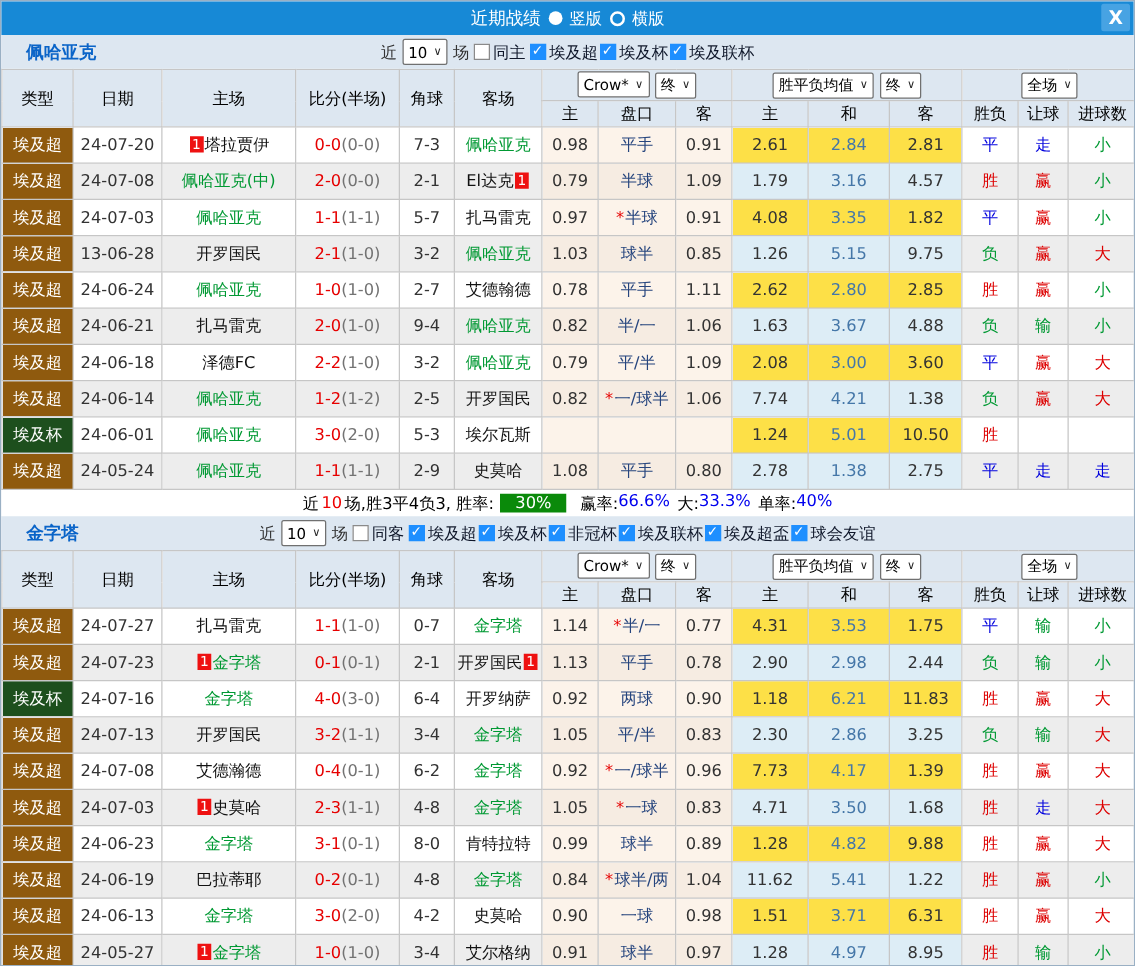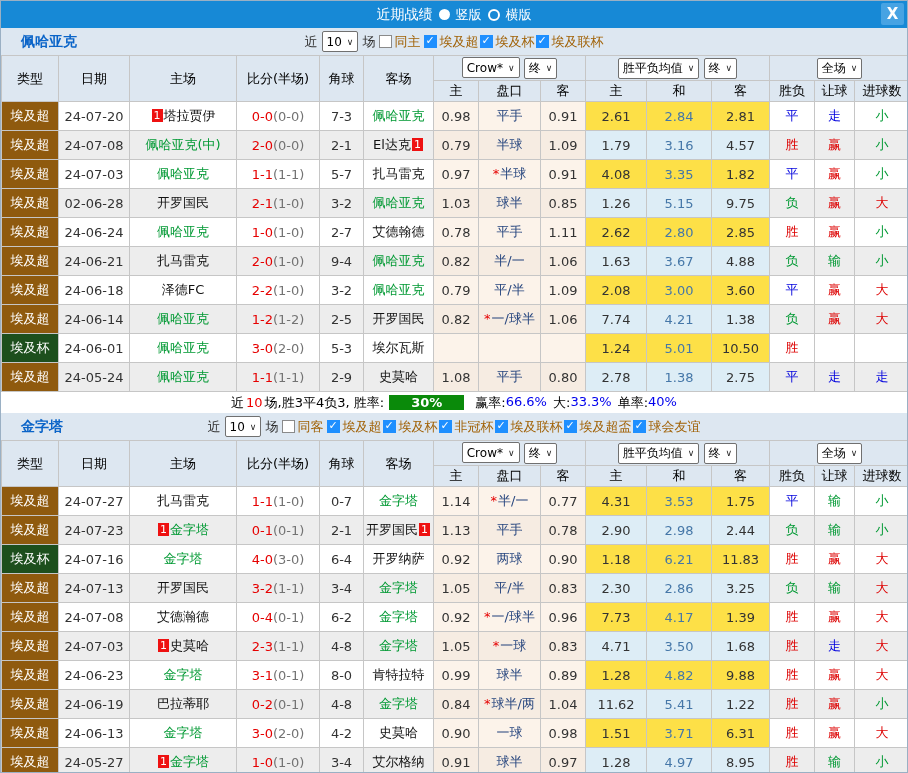--- a/index.html
+++ b/index.html
@@ -23,21 +23,21 @@
   .bar{height:27px;background:#dde7f1;display:flex;align-items:center;position:relative;}
   .team{position:absolute;left:20px;color:#0a64c8;font-weight:bold;font-size:14px;}
   .controls{margin:0 auto;display:flex;align-items:center;gap:4px;white-space:nowrap;}
   .select{display:inline-flex;align-items:center;background:#fff;border:1px solid #707070;
     border-radius:2px;padding:0 4px;height:19px;gap:5px;font-size:12px;color:#000;cursor:pointer;}
   .select .car{font-size:9px;color:#222;}
   .cb{width:13px;height:13px;display:inline-block;box-sizing:border-box;vertical-align:-2px;position:relative;}
   .cb.on{background:#1e8fff;}
   .cb.on::after{content:"✓";position:absolute;left:1px;top:-1px;color:#fff;font-size:11px;font-weight:bold;}
   .cb.off{background:#fff;border:1px solid #8a8a8a;}
-  .cbwrap{display:inline-flex;align-items:center;gap:2px;cursor:pointer;color:#a16207;}
+  .cbwrap{display:inline-flex;align-items:center;gap:2px;cursor:pointer;color:#0f172a;}
   .leagues{display:inline-flex;align-items:center;gap:2px;}
   
   table{width:908px;border-collapse:collapse;table-layout:fixed;}
   th,td{border:1px solid #c6c6c6;text-align:center;padding:0;overflow:hidden;white-space:nowrap;}
   thead th{background:#dde7f1;font-weight:normal;color:#000;font-size:13px;}
   thead .ctrl{height:24px;}
   thead .sub th, thead tr.subrow th{height:20px;}
   tbody td{height:28px;font-size:13px;}
   tbody tr:nth-child(even) td.plain{background:#ededed;}
   td.type{color:#fff;}
@@ -56,21 +56,21 @@
   .star{color:#e60000;margin-right:1px;}
   .badge1{display:inline-block;background:#ee1111;color:#fff;font-size:11px;line-height:13px;
     padding:0 2px;margin:0 1px;vertical-align:1px;}
   .res.red{color:#dd0000;}
   .res.blue{color:#0000dd;}
   .res.green{color:#009933;}
   
   .summary{height:21px;display:flex;align-items:center;justify-content:center;gap:2px;
     background:#fff;font-size:13px;color:#000;white-space:nowrap;}
   .summary .num{color:#ee0000;}
-  .summary .rate{color:#fff;padding:0 22px;font-weight:bold;margin:0 3px;}
+  .summary .rate{color:#fff;padding:0 12px;font-weight:normal;margin:0 3px;}
   .summary .rate.green{background:#0a8a0a;}
   .summary .val{color:#0000ee;}
   .summary .slabel{margin-left:6px;}
 </style>
 </head>
 <body>
 
 <div class="titlebar">
   <span class="title">近期战绩</span>
   <span class="radio sel"></span>
@@ -222,21 +222,21 @@
           <td class="oddcol">0.91</td>
           <td class="meancol">4.08</td>
           <td class="meancol mid">3.35</td>
           <td class="meancol">1.82</td>
           <td class="plain res blue">平</td>
           <td class="plain res red">赢</td>
           <td class="plain res green">小</td>
         </tr>
         <tr>
           <td class="type brown">埃及超</td>
-          <td class="plain">02-06-28</td>
+          <td class="plain">13-06-28</td>
           <td class="plain"><span class="tname">开罗国民</span></td>
           <td class="plain"><span class="ft">2-1</span><span class="ht">(1-0)</span></td>
           <td class="plain">3-2</td>
           <td class="plain"><span class="tname green">佩哈亚克</span></td>
           <td class="oddcol">1.03</td>
           <td class="oddcol"><span class="hcap">球半</span></td>
           <td class="oddcol">0.85</td>
           <td class="meancol">1.26</td>
           <td class="meancol mid">5.15</td>
           <td class="meancol">9.75</td>

